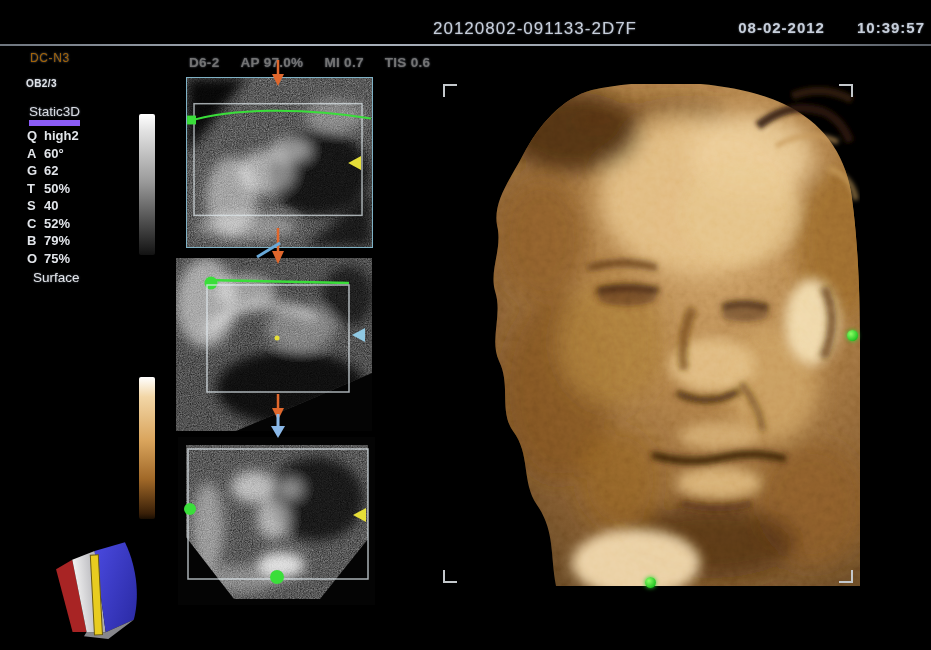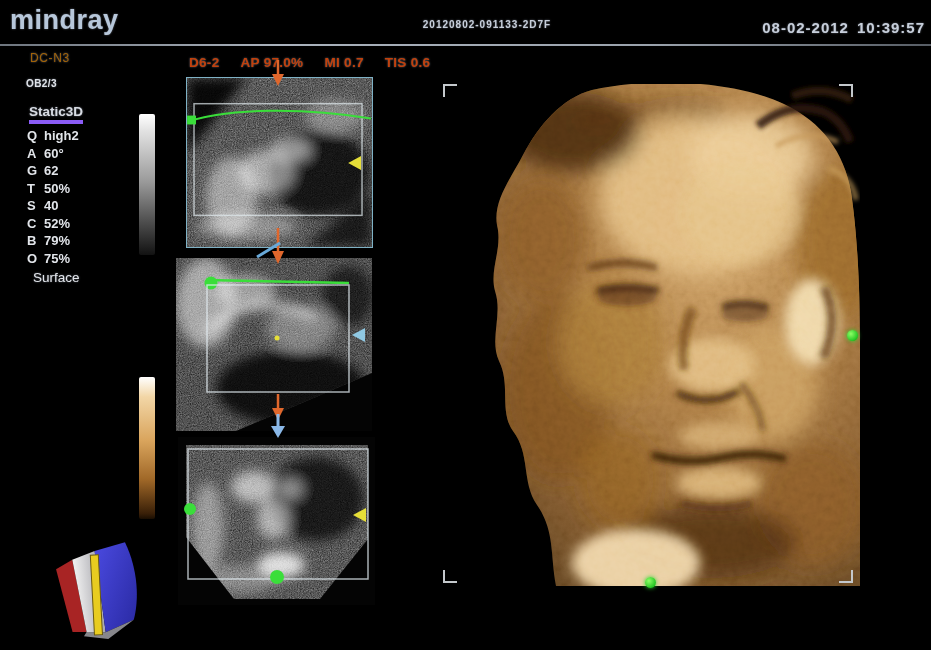--- a/index.html
+++ b/index.html
@@ -4,40 +4,40 @@
 <style>
   *{margin:0;padding:0;box-sizing:border-box}
   html,body{background:#111}
   body{font-family:"Liberation Sans",sans-serif}
   #screen{position:relative;width:931px;height:650px;background:#000;overflow:hidden;color:#e6e9ee}
   .abs{position:absolute}
   .glow{text-shadow:0 0 2px rgba(220,230,255,.45)}
 
   
   .logo{left:10px;top:5px;font-size:27px;font-weight:700;color:#b7c7da;letter-spacing:.5px}
-  .exam-id{left:337px;top:19px;width:300px;text-align:center;font-size:10px;font-weight:700;color:#c7cfdb;letter-spacing:1px}
-  .datetime{right:6px;top:19px;font-size:15px;font-weight:700;color:#c7cfdb;letter-spacing:1px;display:flex;gap:8px}
+  .exam-id{left:337px;top:19px;width:300px;text-align:right;font-size:17px;font-weight:400;color:#c7cfdb;letter-spacing:1px}
+  .datetime{right:6px;top:19px;font-size:15px;font-weight:700;color:#c7cfdb;letter-spacing:1px;display:flex;gap:32px}
   .sep{left:0;top:44px;width:931px;height:2px;background:linear-gradient(90deg,#6e757e,#aab2bc 30%,#9aa2ac 70%,#565c64)}
 
   
   .probe-model{left:30px;top:51px;font-size:12px;font-weight:400;letter-spacing:.6px;color:#a16207}
   .exam-preset{left:26px;top:78px;font-size:10px;font-weight:700;letter-spacing:.4px;color:#dfe3e9}
-  .imaging-mode{left:29px;top:104px;font-size:13.5px;font-weight:700;color:#d7dbe2;border-bottom:4px solid #8b5cf6;padding-bottom:1px}
+  .imaging-mode{left:29px;top:104px;font-size:13.5px;font-weight:400;color:#d7dbe2;border-bottom:6px solid #8b5cf6;padding-bottom:1px}
   .param-list{left:27px;top:129px;display:flex;flex-direction:column;gap:3px}
   .param-row{display:flex;font-size:13px;font-weight:700;line-height:14.5px;color:#e2e5ea}
   .param-row .plabel{width:17px}
   .render-mode{left:33px;top:270px;font-size:13.5px;font-weight:400;color:#e2e5ea}
 
   .gray-map{left:139px;top:114px;width:16px;height:141px;border-radius:2px;
     background:linear-gradient(#ffffff,#e2e2e2 12%,#9a9a9a 48%,#4a4a4a 78%,#121212)}
   .chroma-map{left:139px;top:377px;width:16px;height:142px;border-radius:2px;
     background:linear-gradient(#ffffff,#f2d6a6 14%,#d9a45c 45%,#a06828 72%,#3a2008 96%,#1a0e02)}
 
   
-  .acq-bar{left:189px;top:55px;display:flex;gap:21px;font-size:13.5px;font-weight:700;color:#c2410c;letter-spacing:.3px}
+  .acq-bar{left:189px;top:55px;display:flex;gap:21px;font-size:13.5px;font-weight:700;color:#737373;letter-spacing:.3px}
 
   
   .view-a{left:186px;top:77px;width:187px;height:171px;border:1px solid #7fb2c6}
   .view-b{left:176px;top:258px;width:196px;height:173px}
   .view-c{left:178px;top:437px;width:197px;height:168px}
   .volume-view{left:440px;top:84px;width:420px;height:502px}
   .view-a svg,.view-b svg,.view-c svg,.volume-view > svg{display:block}
 
   
   .bk{position:absolute;width:14px;height:13px}
@@ -93,21 +93,20 @@
         <feGaussianBlur stdDeviation="6"></feGaussianBlur>
       </filter>
     <filter id="blur10" x="-40%" y="-40%" width="180%" height="180%">
         <feGaussianBlur stdDeviation="10"></feGaussianBlur>
       </filter>
   </defs>
 </svg>
 
 <div id="screen">
 
-  <div class="abs logo glow">mindray</div>
   <div class="abs exam-id glow">20120802-091133-2D7F</div>
   <div class="abs datetime">
     <span class="glow">08-02-2012</span>
     <span class="glow">10:39:57</span>
   </div>
   <div class="abs sep"></div>
 
   <div class="abs probe-model glow">DC-N3</div>
   <div class="abs exam-preset glow">OB2/3</div>
   <div class="abs imaging-mode glow">Static3D</div>

